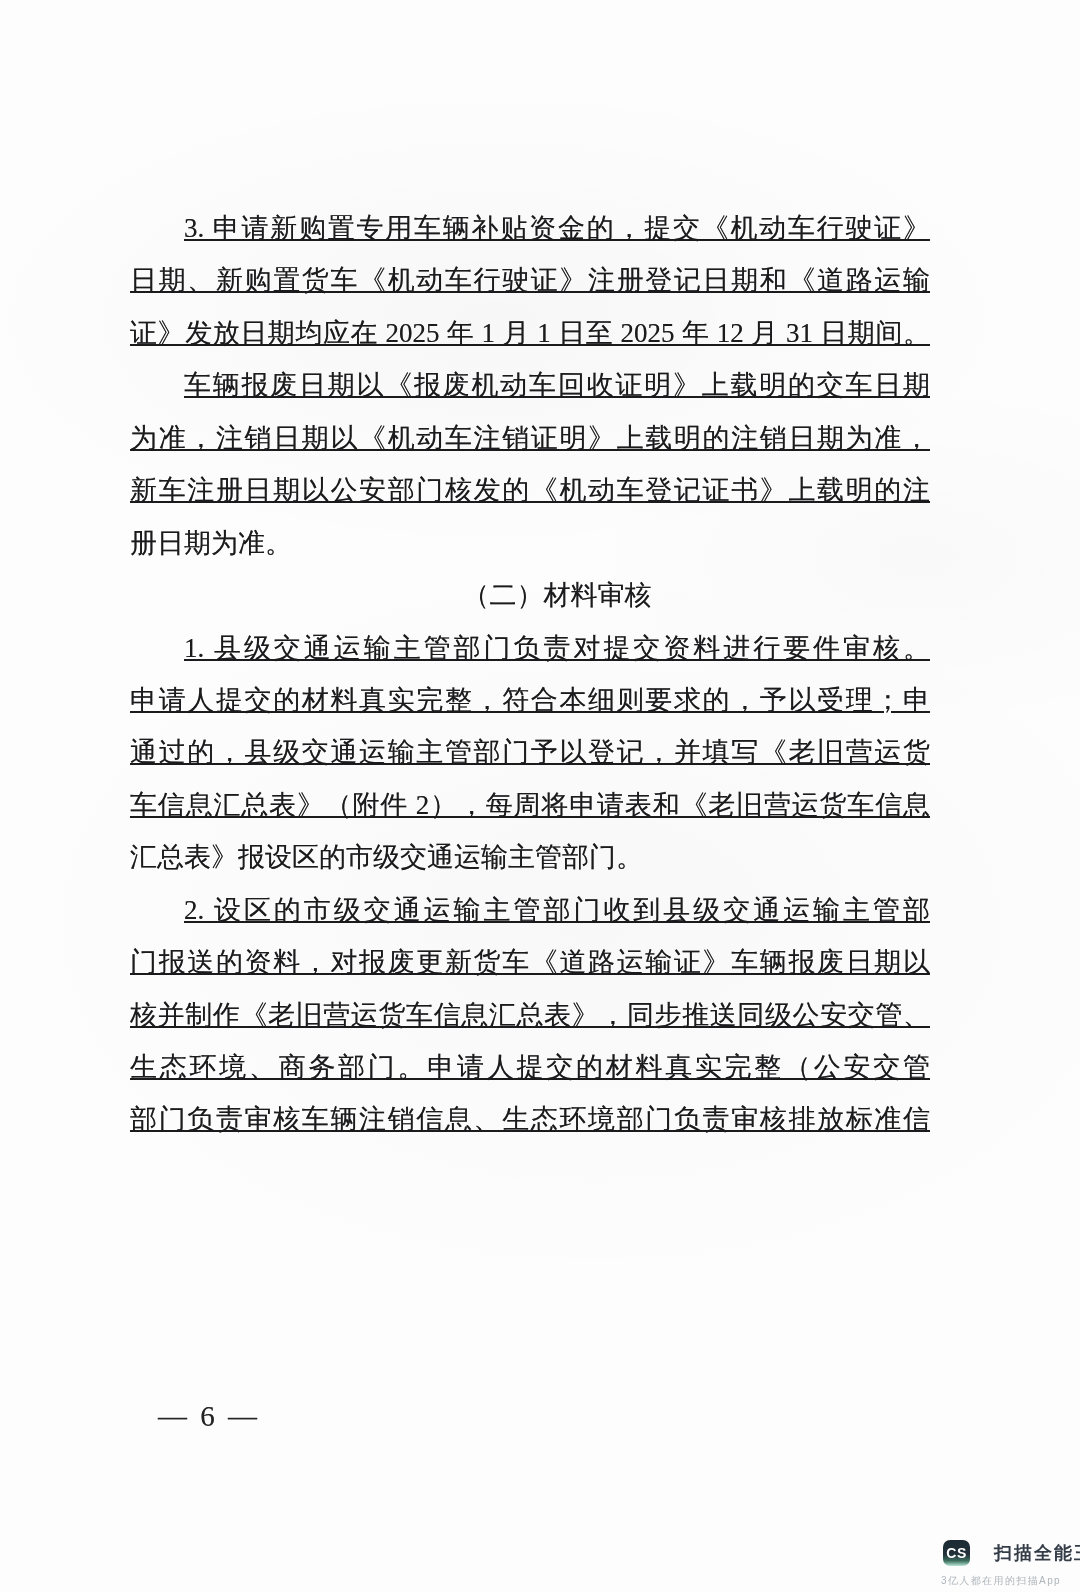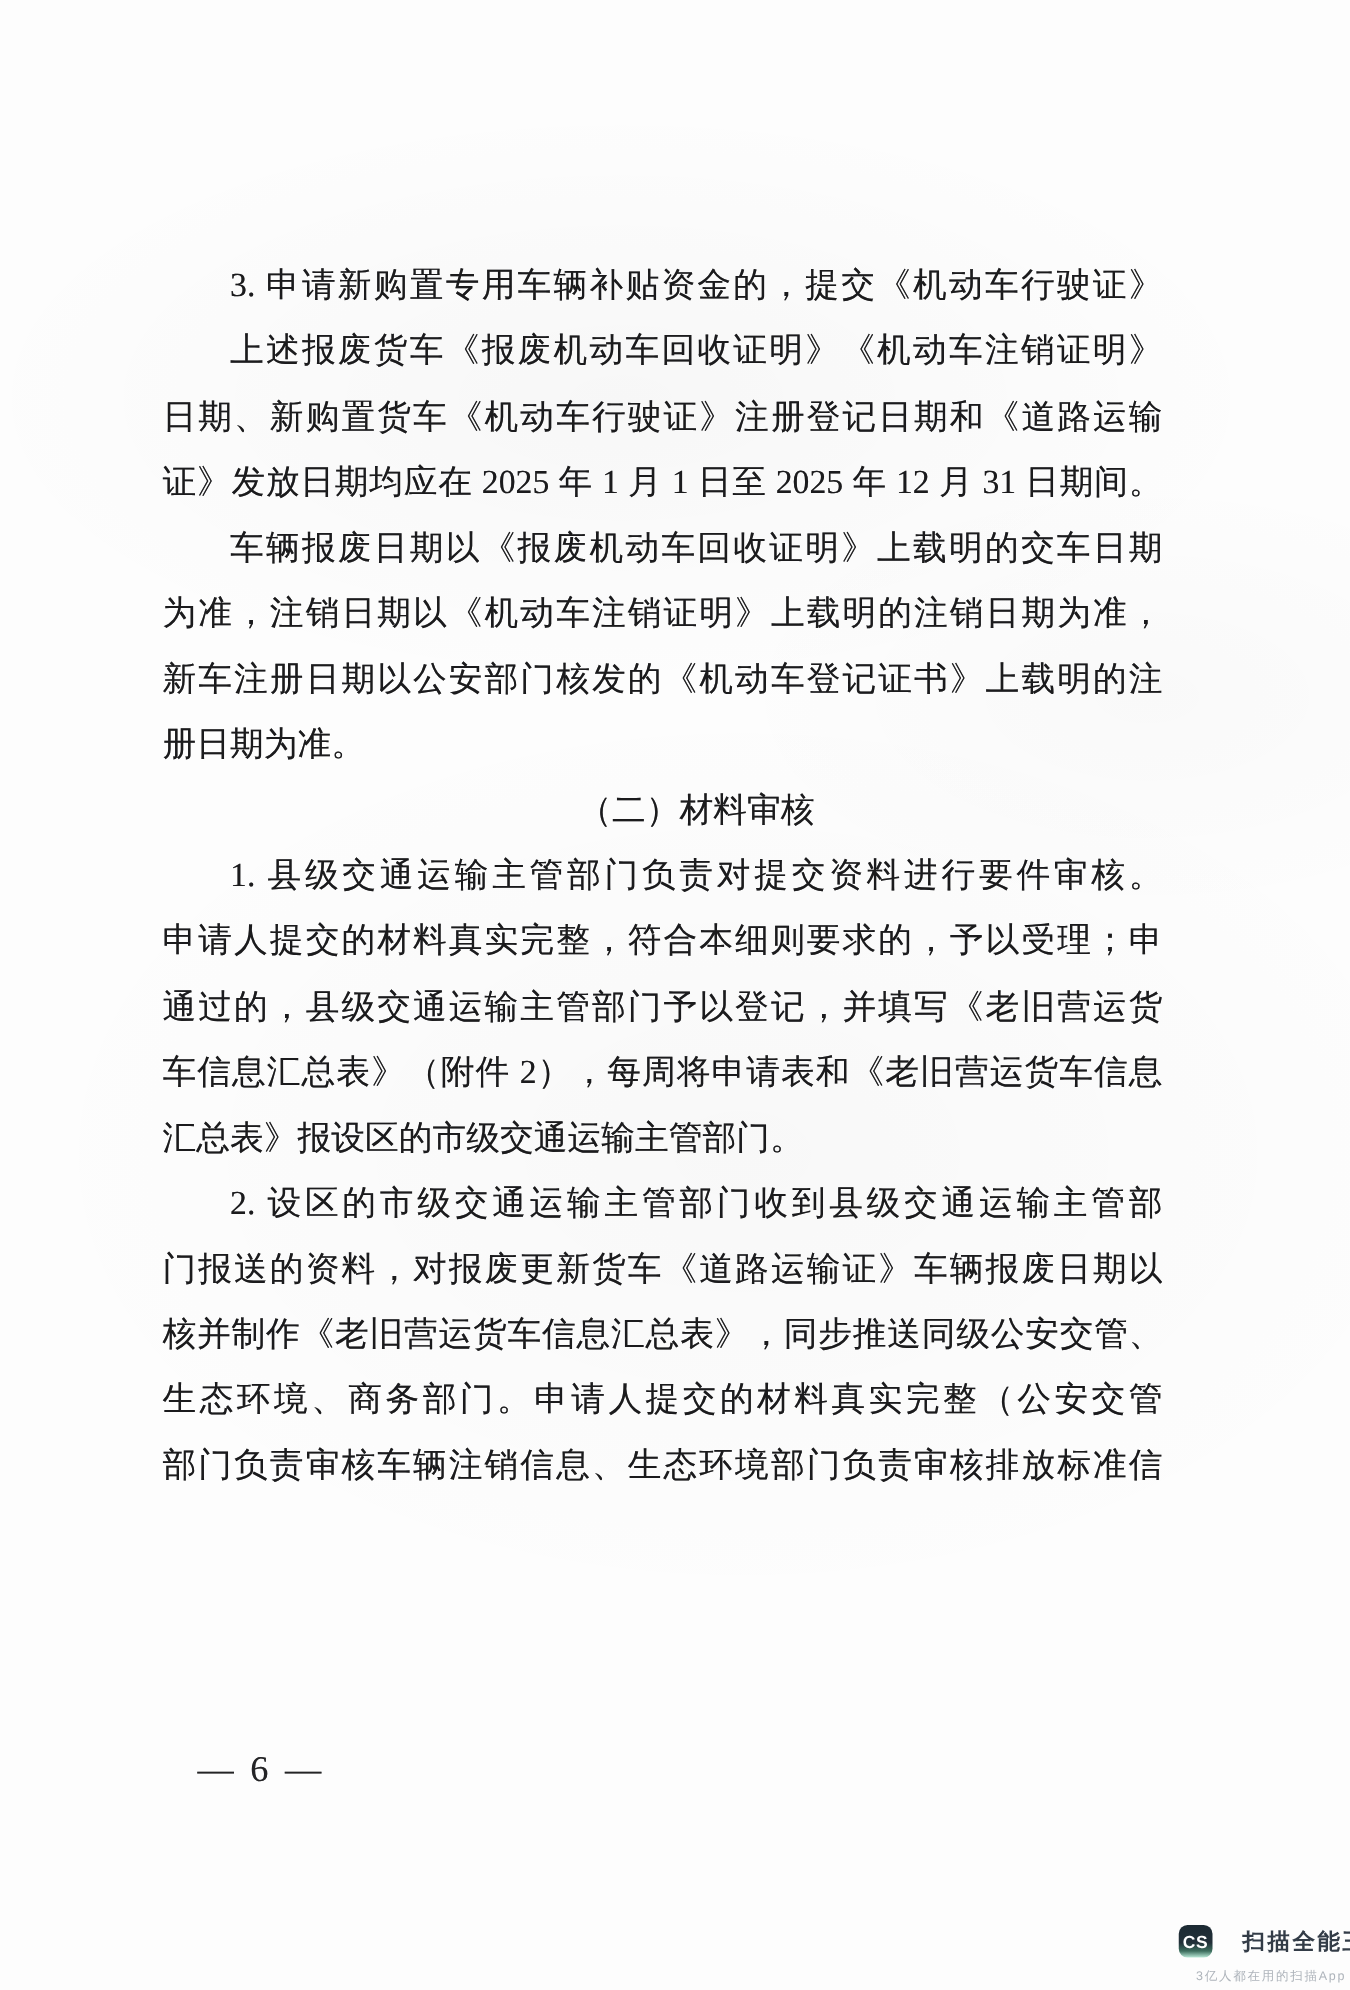--- a/index.html
+++ b/index.html
@@ -24,20 +24,21 @@
   }
   .line{
     height:52.45px;
     line-height:52.45px;
     overflow:hidden;
     text-align:left;
   }
   .line.fill{
     text-align:justify;
     text-align-last:justify;
+    text-decoration:underline;
   }
   .line.natural{
     white-space:nowrap;
   }
   .line.indent{
     text-indent:2em;
     text-align:center;
   }
   .page-number{
     position:absolute;
@@ -79,31 +80,30 @@
     color:#7c828b;
     vertical-align:top;
     letter-spacing:0;
   }
   .wm-tagline{
     margin-top:8px;
     font-size:10px;
     color:#aeb4bb;
     letter-spacing:1.4px;
     white-space:nowrap;
-    text-align:right;
+    text-align:center;
   }
 </style>
 </head>
 <body>
 
 <div class="page">
 
   <div class="doc-text">
     <div class="line indent fill">3. 申请新购置专用车辆补贴资金的，提交《机动车行驶证》</div>
-    <div class="line indent fill">上述报废货车《报废机动车回收证明》《机动车注销证明》</div>
     <div class="line fill">日期、新购置货车《机动车行驶证》注册登记日期和《道路运输</div>
     <div class="line fill">证》发放日期均应在 2025 年 1 月 1 日至 2025 年 12 月 31 日期间。</div>
     <div class="line indent fill">车辆报废日期以《报废机动车回收证明》上载明的交车日期</div>
     <div class="line fill">为准，注销日期以《机动车注销证明》上载明的注销日期为准，</div>
     <div class="line fill">新车注册日期以公安部门核发的《机动车登记证书》上载明的注</div>
     <div class="line natural">册日期为准。</div>
     <div class="line indent natural">（二）材料审核</div>
     <div class="line indent fill">1. 县级交通运输主管部门负责对提交资料进行要件审核。</div>
     <div class="line fill">申请人提交的材料真实完整，符合本细则要求的，予以受理；申</div>
     <div class="line fill">通过的，县级交通运输主管部门予以登记，并填写《老旧营运货</div>

